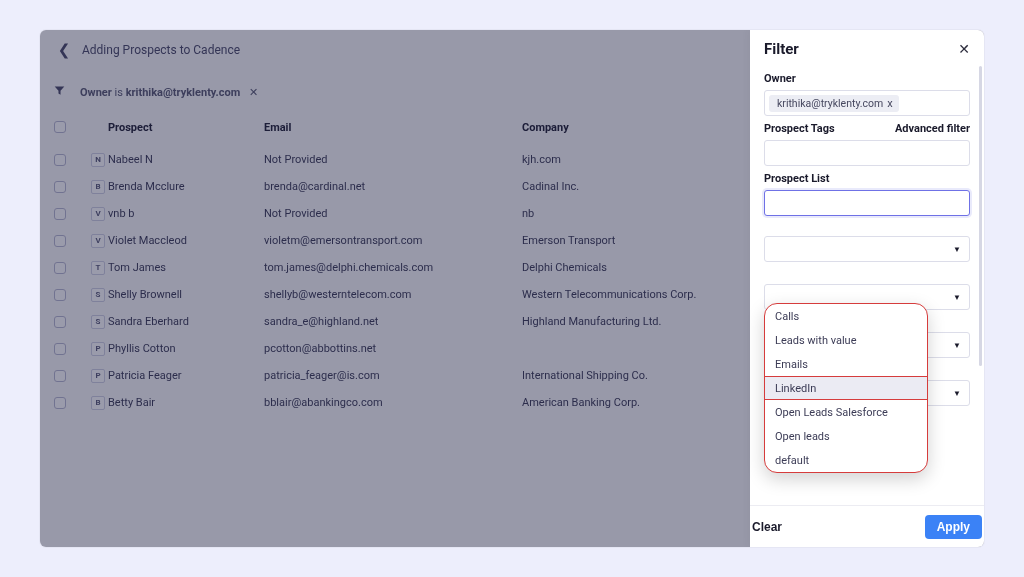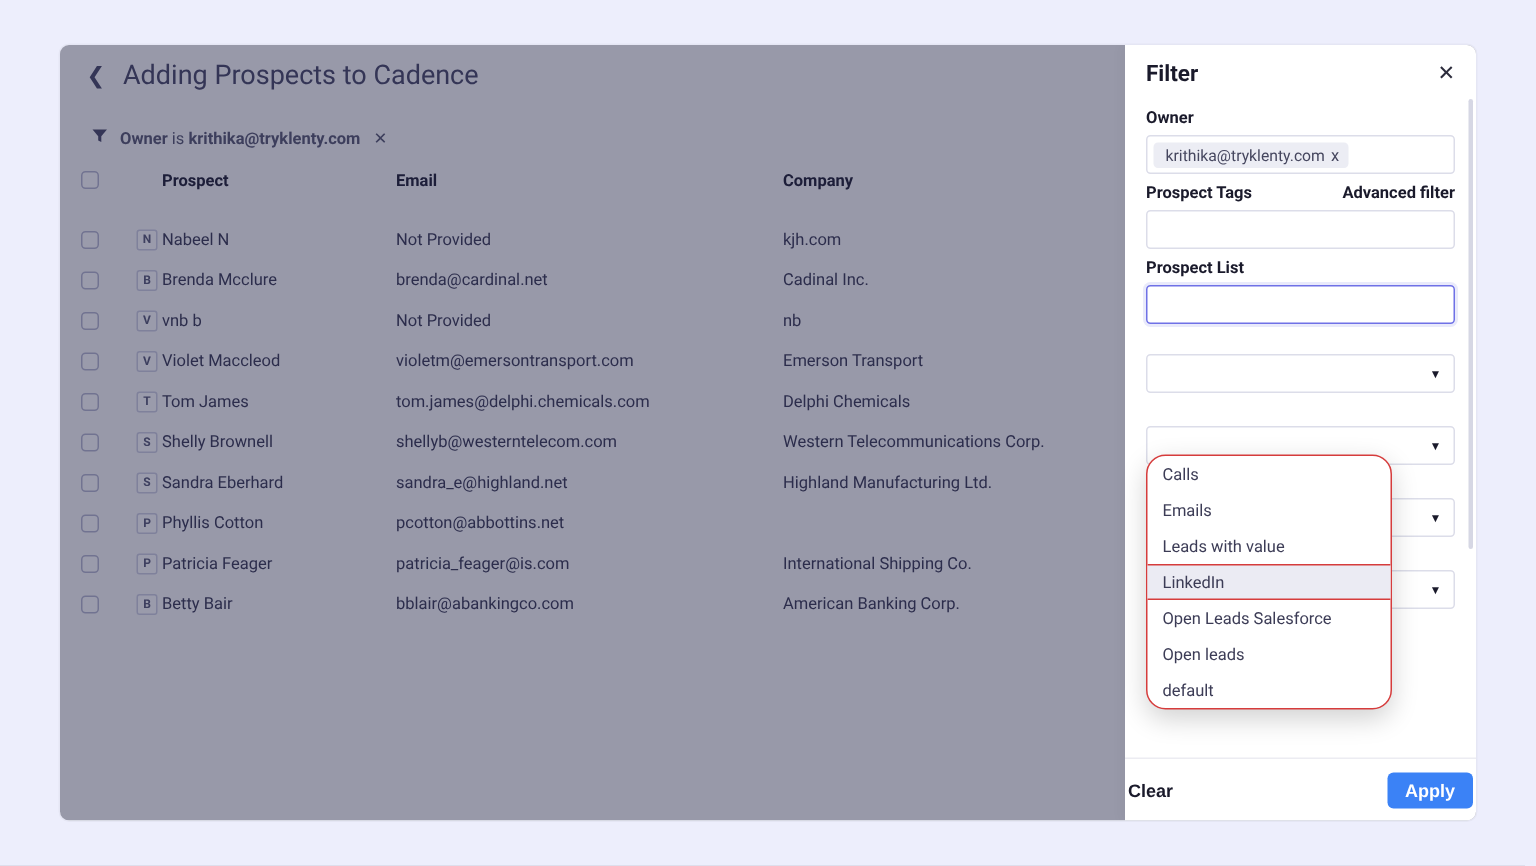--- a/index.html
+++ b/index.html
@@ -3,31 +3,31 @@
 <meta charset="utf-8">
 <style>
   * { box-sizing: border-box; margin: 0; padding: 0; }
   html, body { width: 1024px; height: 577px; overflow: hidden; font-family: -apple-system, BlinkMacSystemFont, "Segoe UI", Roboto, Arial, sans-serif; background: #edeefc; }
   .viewport { position: relative; width: 1024px; height: 577px; background: #edeefc; }
   .app { position: absolute; left: 40px; top: 30px; width: 944px; height: 517px; background: #fbfbfb; border-radius: 6px; overflow: hidden; box-shadow: 0 0 0 1px rgba(0,0,0,0.03); }
   
   
   .header { height: 40px; display: flex; align-items: center; padding: 0 14px; color: #4a4a68; }
   .back-icon { width: 20px; text-align: center; font-size: 15px; }
-  .page-title { margin-left: 8px; font-size: 18px; color: #4a4a68; }
-  
-  
-  .filterrow { height: 44px; display: flex; align-items: center; padding: 0 14px; color: #595a73; font-size: 11px; text-align: right; }
+  .page-title { margin-left: 8px; font-size: 12px; color: #4a4a68; }
+  
+  
+  .filterrow { height: 44px; display: flex; align-items: center; padding: 0 14px; color: #595a73; font-size: 11px; }
   .funnel-icon { width: 18px; font-size: 11px; }
   .chip-owner { margin-left: 8px; }
   .chip-owner b { font-weight: 700; }
   .chip-x { margin-left: 6px; font-size: 11px; }
   
   
-  .thead { display: flex; align-items: flex-start; height: 26px; padding: 0 14px; font-size: 11px; font-weight: 700; color: #202034; }
+  .thead { display: flex; align-items: center; height: 26px; padding: 0 14px; font-size: 11px; font-weight: 700; color: #202034; }
   .col-check { width: 34px; display: flex; align-items: center; }
   .col-initial { width: 20px; }
   .col-prospect { width: 156px; }
   .col-email { width: 258px; }
   .col-company { width: 220px; }
   .chk { width: 12px; height: 12px; border: 1.5px solid #b7b8d0; border-radius: 3px; background: #fff; }
   .row { display: flex; align-items: center; height: 27px; padding: 0 14px; font-size: 11px; color: #3b3b56; }
   .row .col-initial { display: flex; align-items: center; justify-content: center; }
   .ini { width: 14px; height: 14px; border: 1px solid #cfd0e3; border-radius: 2px; font-size: 8px; font-weight: 700; color: #5a5b78; display: flex; align-items: center; justify-content: center; background: #fff; }
   .rows-wrap { padding-top: 6px; }
@@ -243,22 +243,22 @@
           <div class="txt"></div>
         </div>
 
         <div class="fg">
           <span class="fg-label">Prospect List</span>
           <div class="txt focus"></div>
         </div>
 
         <div class="dropdown" id="dd" style="top:237px;">
             <div class="dd-item">Calls</div>
+            <div class="dd-item">Leads with value</div>
             <div class="dd-item">Emails</div>
-            <div class="dd-item">Leads with value</div>
             <div class="dd-item hi">LinkedIn</div>
             <div class="dd-item">Open Leads Salesforce</div>
             <div class="dd-item">Open leads</div>
             <div class="dd-item">default</div>
           </div>
 
         <div style="height:6px;"></div>
         <div class="fg" style="margin-top:14px;">
           <div class="sel">
               <span></span>

